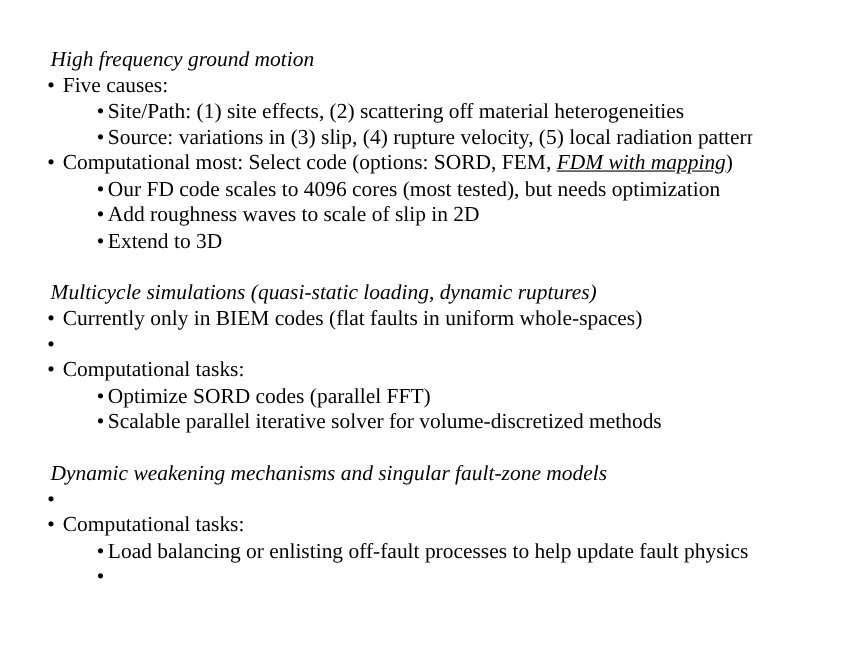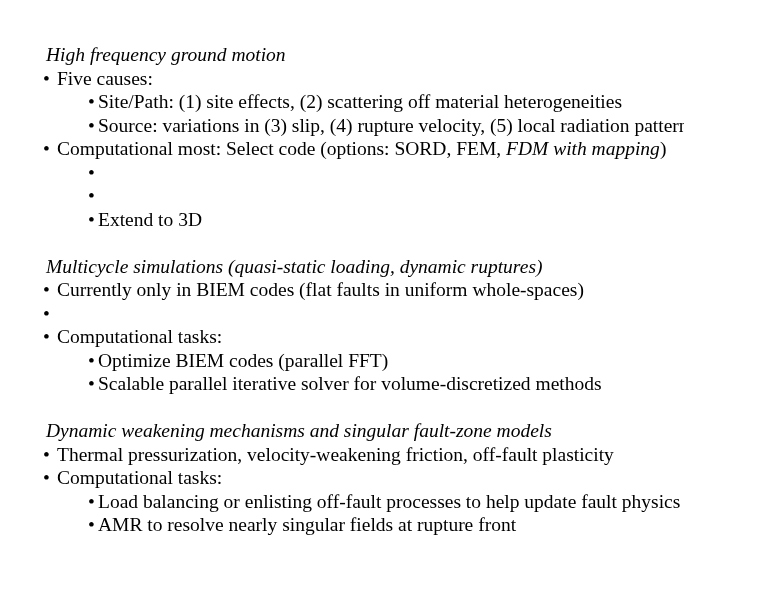--- a/index.html
+++ b/index.html
@@ -27,21 +27,21 @@
     height: 23.5px;
   }
   .heading {
     margin-left: 46px;
     font-style: italic;
   }
   .l1 { padding-left: 57px; }
   .l1 > .bullet { position: absolute; left: 43px; top: 0; }
   .l2 { padding-left: 98px; }
   .l2 > .bullet { position: absolute; left: 88px; top: 0; }
-  .italic { font-style: italic; }
+  .italic { font-style: italic; text-decoration: underline; }
   .gap { height: 23.5px; }
 </style>
 </head>
 <body>
 
 <div class="slide">
   <div class="content">
 
     <div class="section">
       <div class="line heading">High frequency ground motion</div>
@@ -52,24 +52,24 @@
       <div class="line l2">
         <span class="bullet">•</span><span>Site/Path: (1) site effects, (2) scattering off material heterogeneities</span>
       </div>
       <div class="line l2">
         <span class="bullet">•</span><span>Source: variations in (3) slip, (4) rupture velocity, (5) local radiation pattern</span>
       </div>
       <div class="line l1">
         <span class="bullet">•</span><span>Computational most: Select code (options: SORD, FEM, </span><span class="italic">FDM with mapping</span><span>)</span>
       </div>
       <div class="line l2">
-        <span class="bullet">•</span>
+        <span class="bullet">•</span><span>Our FD code scales to 4096 cores (most tested), but needs optimization</span>
       </div>
       <div class="line l2">
-        <span class="bullet">•</span>
+        <span class="bullet">•</span><span>Add roughness waves to scale of slip in 2D</span>
       </div>
       <div class="line l2">
         <span class="bullet">•</span><span>Extend to 3D</span>
       </div>
     </div>
 
     <div class="gap"></div>
 
     <div class="section">
       <div class="line heading">Multicycle simulations (quasi-static loading, dynamic ruptures)</div>
@@ -77,40 +77,40 @@
       <div class="line l1">
         <span class="bullet">•</span><span>Currently only in BIEM codes (flat faults in uniform whole-spaces)</span>
       </div>
       <div class="line l1">
         <span class="bullet">•</span>
       </div>
       <div class="line l1">
         <span class="bullet">•</span><span>Computational tasks:</span>
       </div>
       <div class="line l2">
-        <span class="bullet">•</span><span>Optimize BIEM codes (parallel FFT)</span>
+        <span class="bullet">•</span><span>Optimize SORD codes (parallel FFT)</span>
       </div>
       <div class="line l2">
         <span class="bullet">•</span><span>Scalable parallel iterative solver for volume-discretized methods</span>
       </div>
     </div>
 
     <div class="gap"></div>
 
     <div class="section">
       <div class="line heading">Dynamic weakening mechanisms and singular fault-zone models</div>
 
       <div class="line l1">
-        <span class="bullet">•</span><span>Thermal pressurization, velocity-weakening friction, off-fault plasticity</span>
+        <span class="bullet">•</span>
       </div>
       <div class="line l1">
         <span class="bullet">•</span><span>Computational tasks:</span>
       </div>
       <div class="line l2">
         <span class="bullet">•</span><span>Load balancing or enlisting off-fault processes to help update fault physics</span>
       </div>
       <div class="line l2">
-        <span class="bullet">•</span><span>AMR to resolve nearly singular fields at rupture front</span>
+        <span class="bullet">•</span>
       </div>
     </div>
 
   </div>
 </div>
 
 </body></html>

